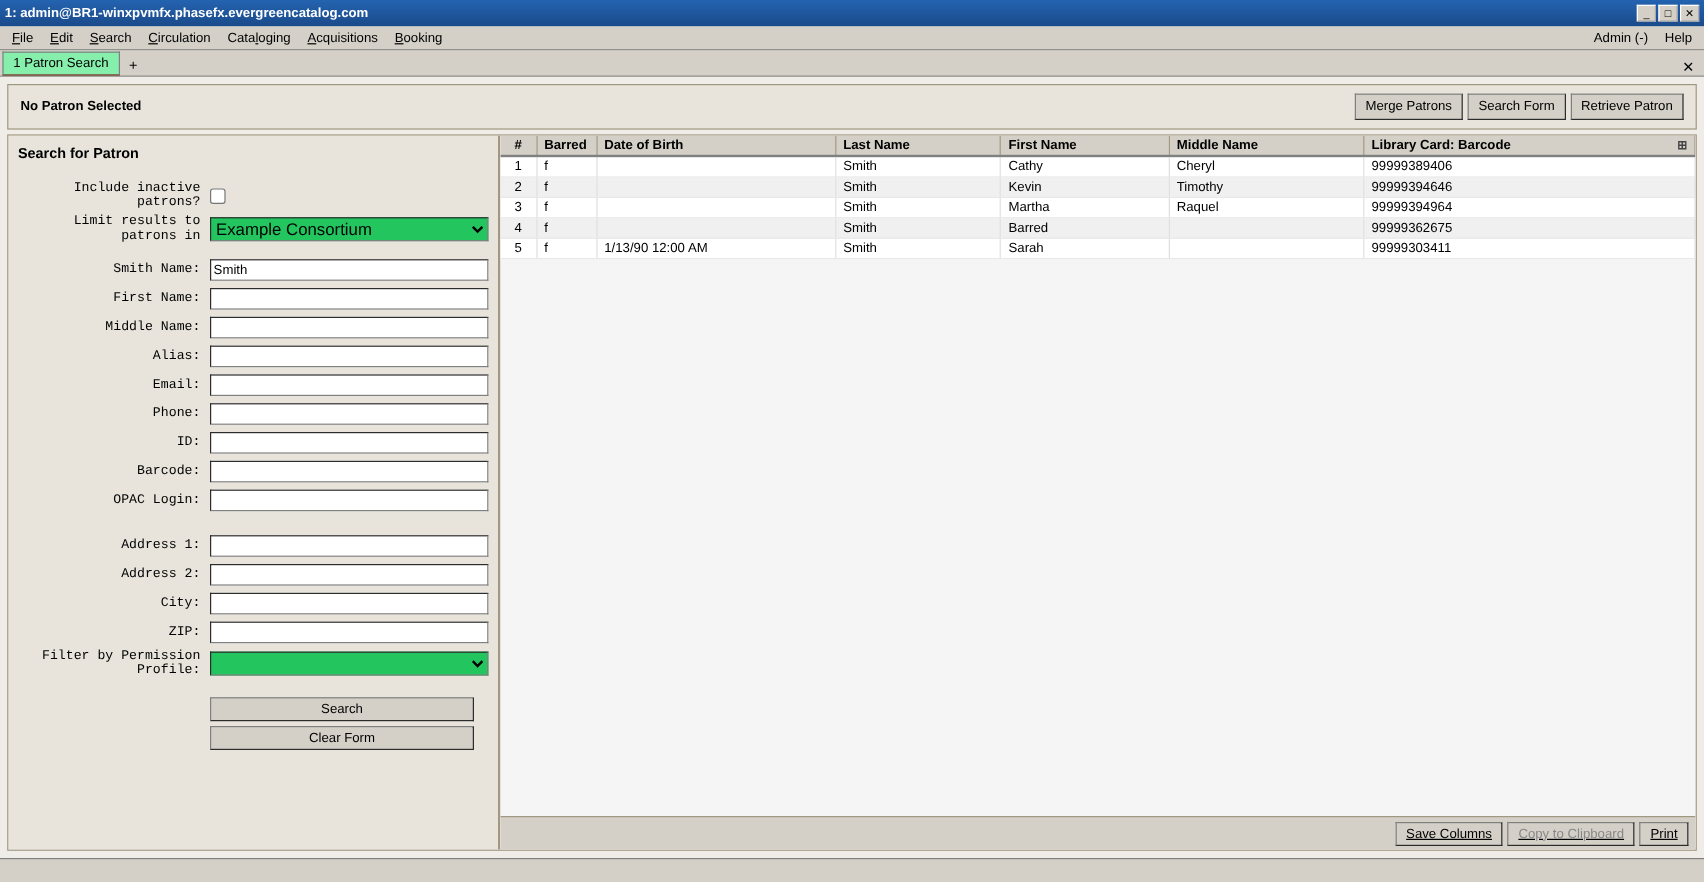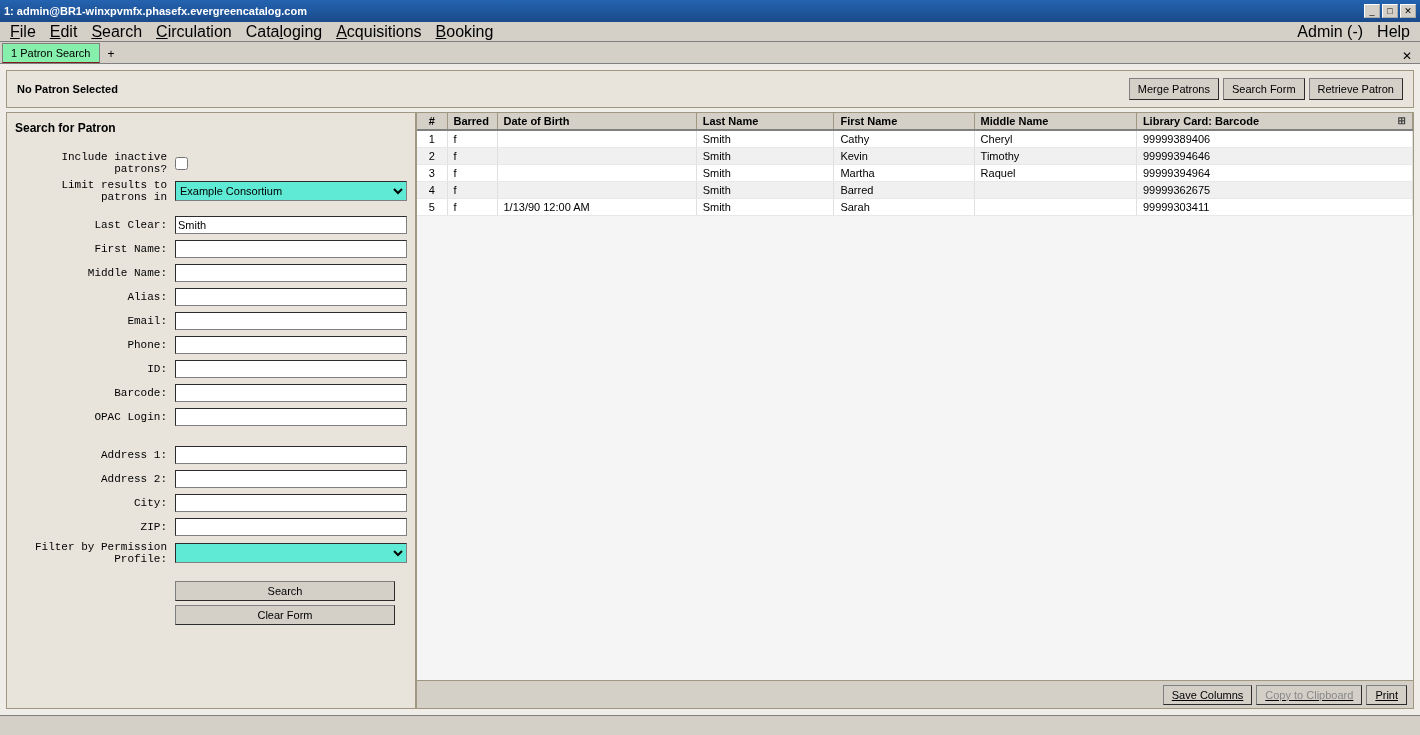--- a/index.html
+++ b/index.html
@@ -33,21 +33,21 @@
       background: #d4d0c8;
       height: 20px;
       display: flex;
       align-items: center;
       padding: 0 4px;
       border-bottom: 1px solid #808080;
       gap: 2px;
     }
     .menu-item {
       padding: 2px 6px;
-      font-size: 16px;
+      font-size: 11px;
       cursor: pointer;
       color: #000;
     }
 
     
     #tab-bar {
       background: #d4d0c8;
       height: 22px;
       display: flex;
       align-items: flex-end;
@@ -142,22 +142,22 @@
       background: white;
       padding: 1px 2px;
       font-size: 11px;
       outline: none;
     }
     .form-checkbox { width: 13px; height: 13px; }
     .form-select {
       flex: 1;
       height: 20px;
       border: 1px inset #808080;
-      background: #5eead4;
-      font-size: 11px;
+      background: #22c55e;
+      font-size: 14px;
     }
     .form-divider { height: 8px; }
     .form-actions { display: flex; flex-direction: column; gap: 4px; margin-top: 12px; padding-left: 160px; }
     .action-btn {
       background: #d4d0c8;
       border: 1px outset #808080;
       padding: 3px 8px;
       font-size: 11px;
       cursor: pointer;
       width: 220px;
@@ -302,21 +302,21 @@
       <div class="form-row">
         <span class="form-label">Limit results to patrons in</span>
         <select class="form-select">
           <option>Example Consortium</option>
         </select>
       </div>
 
       <div class="form-divider"></div>
 
       <div class="form-row">
-        <span class="form-label">Last Clear:</span>
+        <span class="form-label">Smith Name:</span>
         <input type="text" class="form-input" value="Smith" style="">
       </div>
 
       <div class="form-row">
         <span class="form-label">First Name:</span>
         <input type="text" class="form-input" style="">
       </div>
 
       <div class="form-row">
         <span class="form-label">Middle Name:</span>

